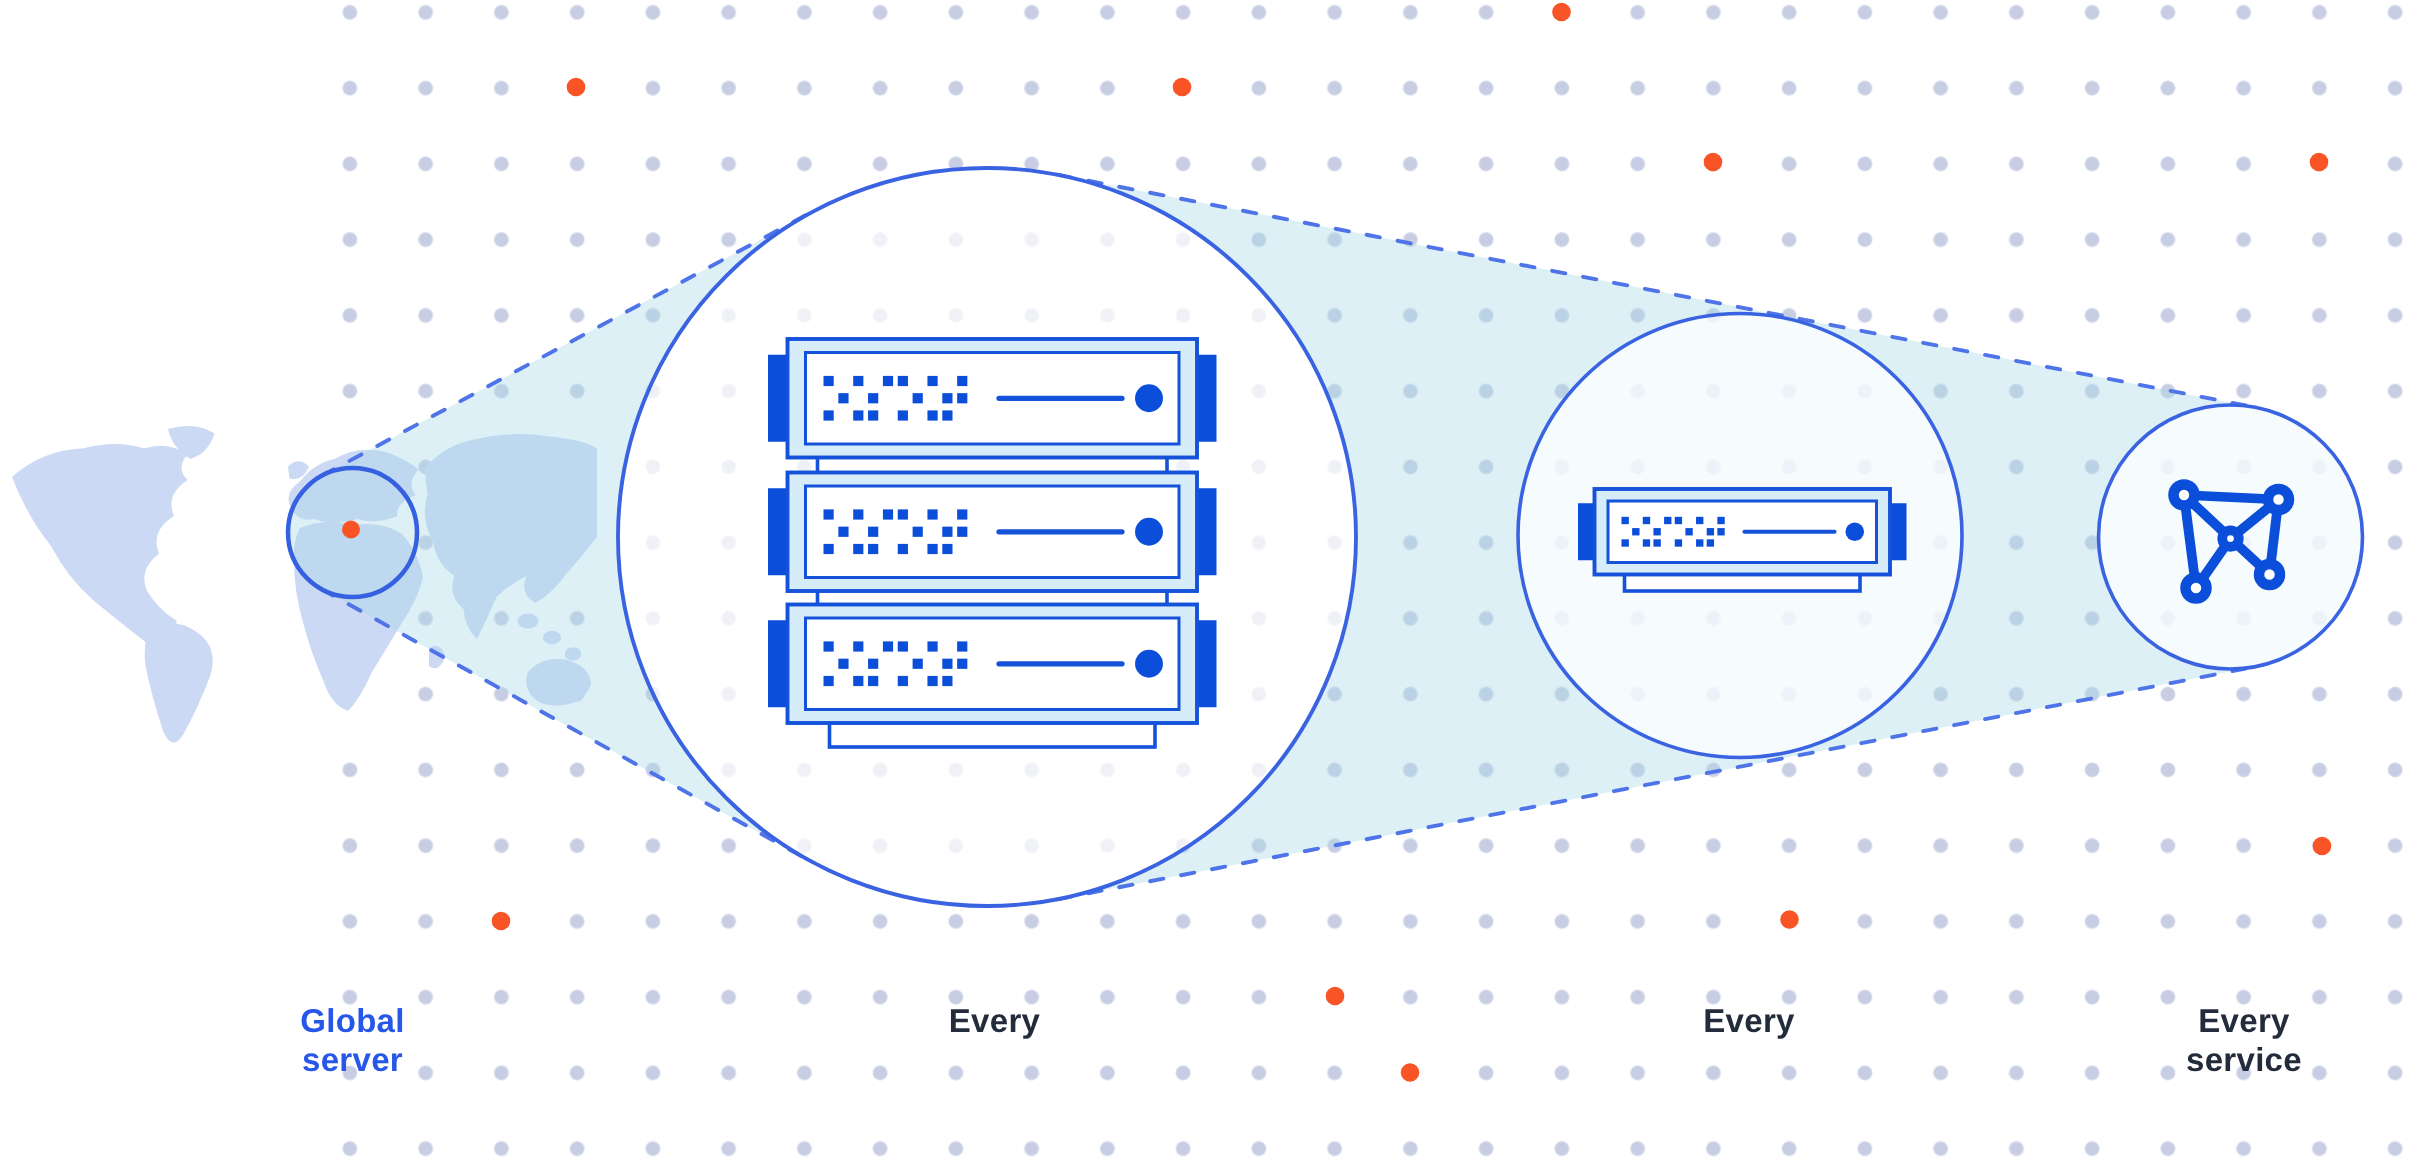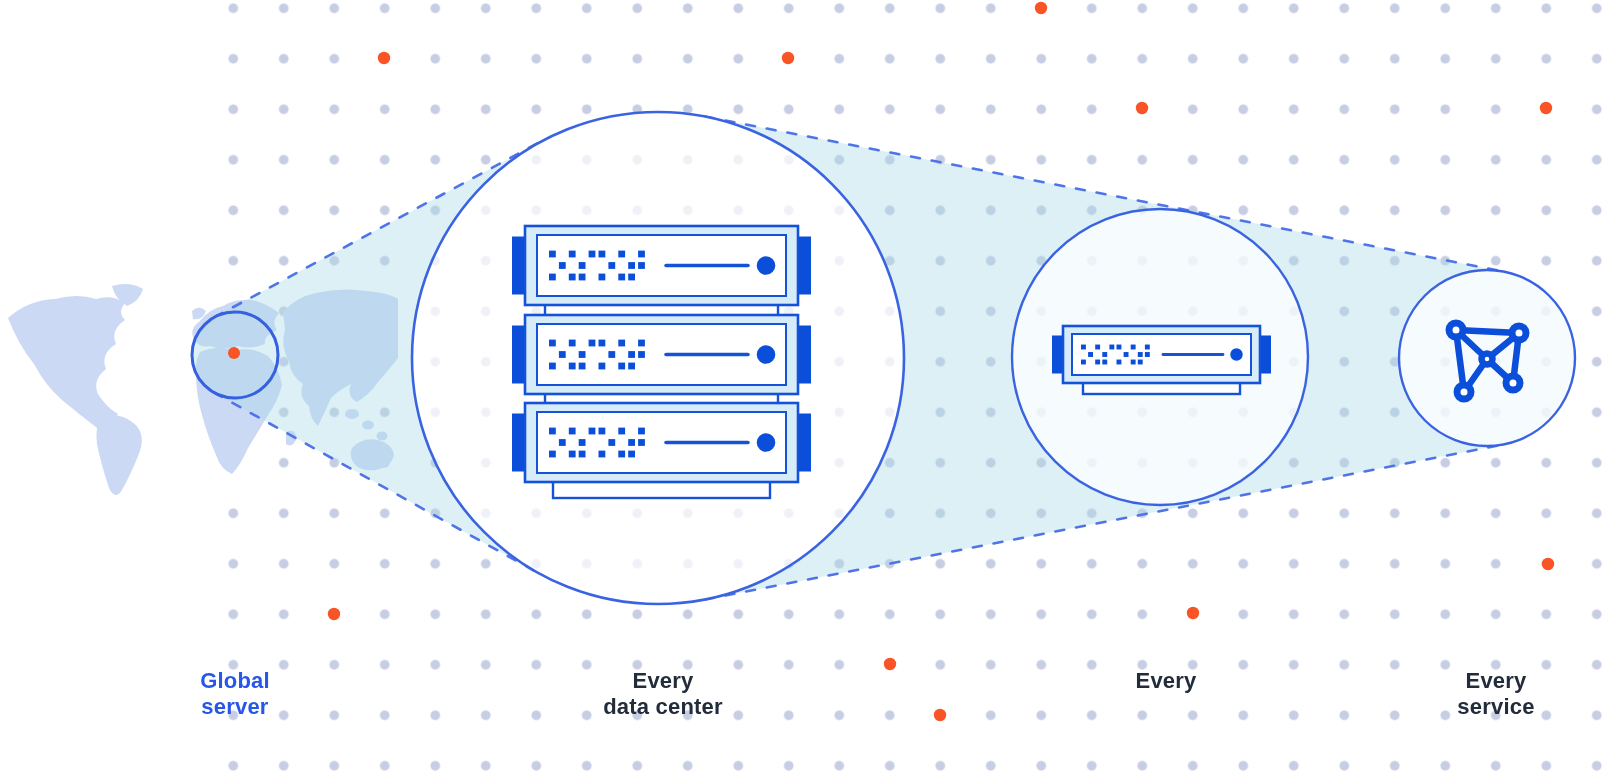--- a/index.html
+++ b/index.html
@@ -218,21 +218,20 @@
       <circle cx="940" cy="715" r="6.2"></circle>
     </g>
   </svg>
 
   <div class="label blue" style="left:105px;">
     <span>Global</span>
     <span>server</span>
   </div>
   <div class="label" style="left:533px;">
     <span>Every</span>
-    <span>data center</span>
   </div>
   <div class="label" style="left:1036px;">
     <span>Every</span>
   </div>
   <div class="label" style="left:1366px;">
     <span>Every</span>
     <span>service</span>
   </div>
 
 </div>

